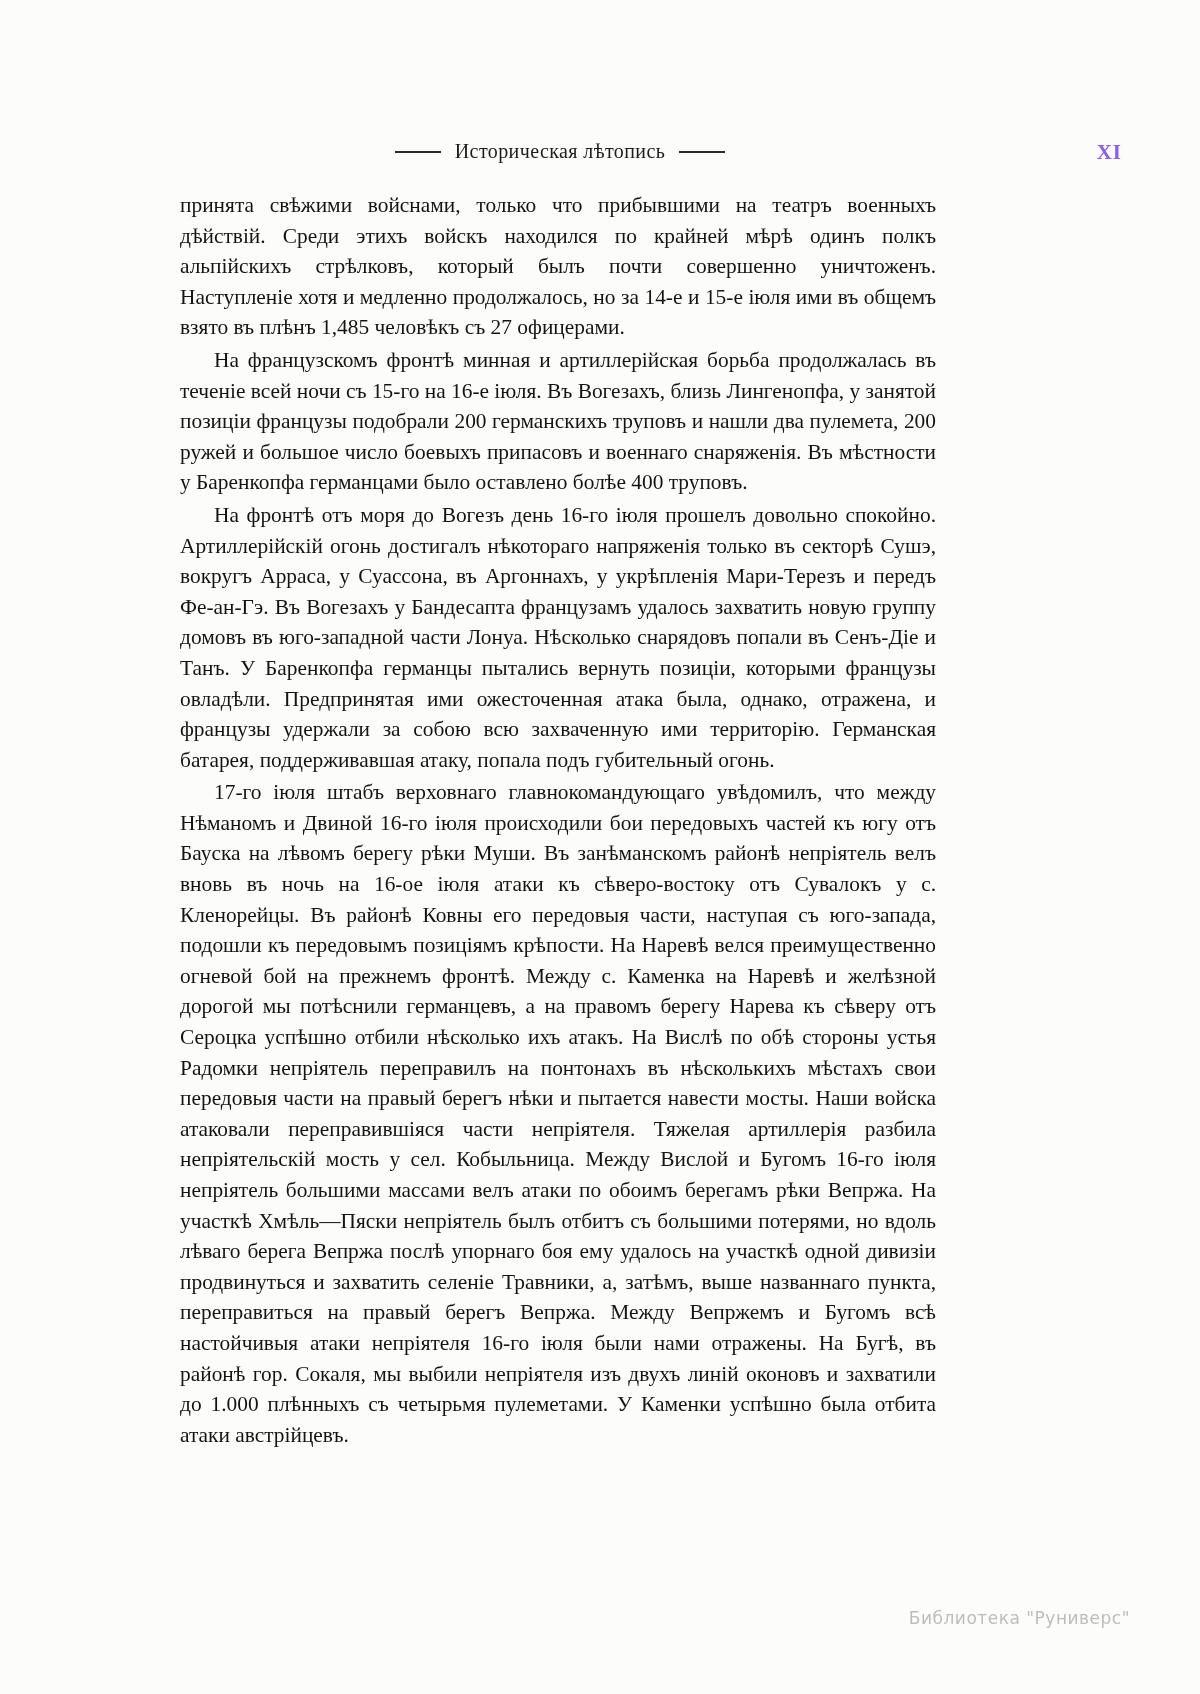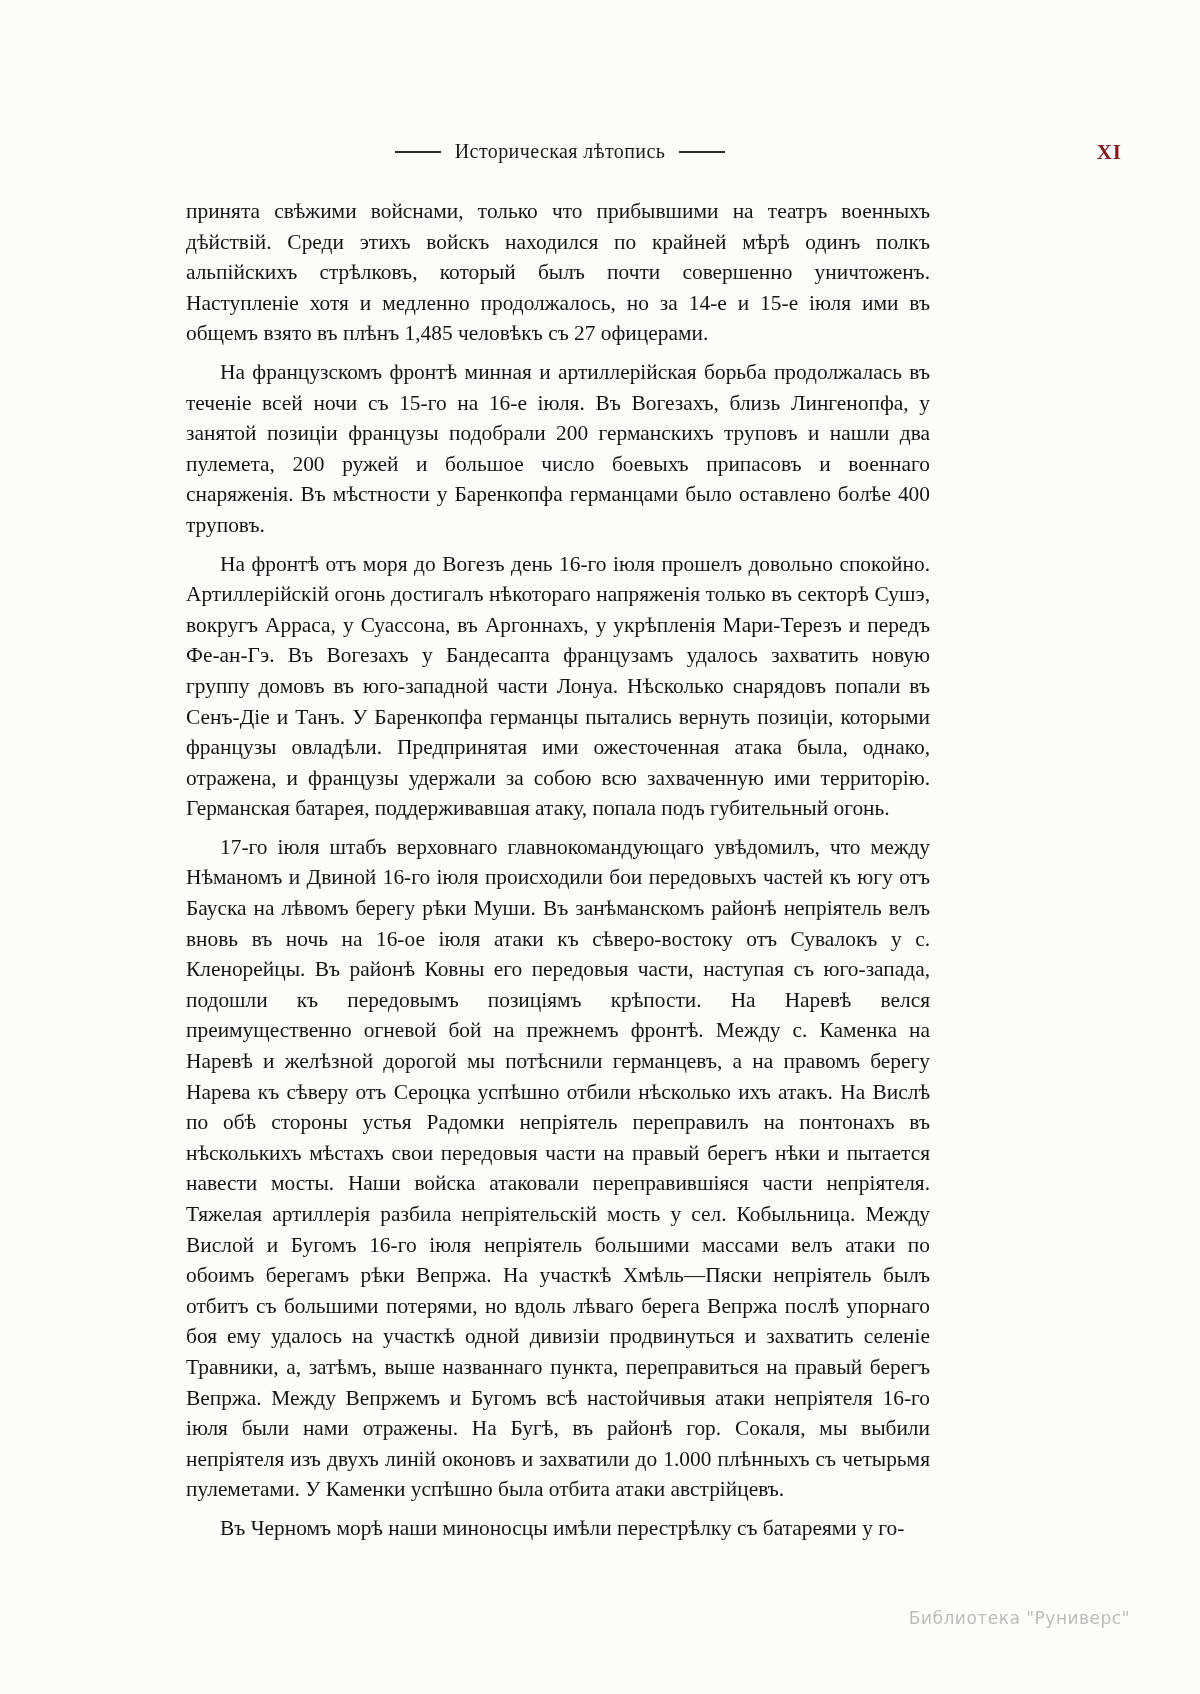--- a/index.html
+++ b/index.html
@@ -45,35 +45,35 @@
     color: #1c1c1c;
     white-space: nowrap;
   }
   .folio {
     position: absolute;
     right: 78px;
     top: 140px;
     font-size: 21px;
     font-weight: bold;
     letter-spacing: 1px;
-    color: #7f1d1d;
+    color: #8b5cf6;
   }
   .body-text {
     position: absolute;
     left: 178px;
     top: 188px;
     width: 760px;
     font-size: 21.4px;
     line-height: 30.6px;
     text-align: justify;
     text-justify: inter-word;
     color: #141414;
   }
   .body-text p {
-    margin: 8px;
+    margin: 2px;
     text-indent: 34px;
   }
   .body-text p.first {
     text-indent: 0;
   }
   .watermark {
     position: absolute;
     right: 70px;
     bottom: 66px;
     font-family: "DejaVu Sans", sans-serif;
@@ -93,18 +93,17 @@
     <span class="rule"></span>
   </div>
 
   <div class="folio">XI</div>
 
   <div class="body-text">
     <p class="first">принята свѣжими войснами, только что прибывшими на театръ военныхъ дѣйствій. Среди этихъ войскъ находился по крайней мѣрѣ одинъ полкъ альпійскихъ стрѣлковъ, который былъ почти совершенно уничтоженъ. Наступленіе хотя и медленно продолжалось, но за 14-е и 15-е іюля ими въ общемъ взято въ плѣнъ 1,485 человѣкъ съ 27 офицерами.</p>
     <p>На французскомъ фронтѣ минная и артиллерійская борьба продолжалась въ теченіе всей ночи съ 15-го на 16-е іюля. Въ Вогезахъ, близь Лингенопфа, у занятой позиціи французы подобрали 200 германскихъ труповъ и нашли два пулемета, 200 ружей и большое число боевыхъ припасовъ и военнаго снаряженія. Въ мѣстности у Баренкопфа германцами было оставлено болѣе 400 труповъ.</p>
     <p>На фронтѣ отъ моря до Вогезъ день 16-го іюля прошелъ довольно спокойно. Артиллерійскій огонь достигалъ нѣкотораго напряженія только въ секторѣ Сушэ, вокругъ Арраса, у Суассона, въ Аргоннахъ, у укрѣпленія Мари-Терезъ и передъ Фе-ан-Гэ. Въ Вогезахъ у Бандесапта французамъ удалось захватить новую группу домовъ въ юго-западной части Лонуа. Нѣсколько снарядовъ попали въ Сенъ-Діе и Танъ. У Баренкопфа германцы пытались вернуть позиціи, которыми французы овладѣли. Предпринятая ими ожесточенная атака была, однако, отражена, и французы удержали за собою всю захваченную ими территорію. Германская батарея, поддерживавшая атаку, попала подъ губительный огонь.</p>
     <p>17-го іюля штабъ верховнаго главнокомандующаго увѣдомилъ, что между Нѣманомъ и Двиной 16-го іюля происходили бои передовыхъ частей къ югу отъ Бауска на лѣвомъ берегу рѣки Муши. Въ занѣманскомъ районѣ непріятель велъ вновь въ ночь на 16-ое іюля атаки къ сѣверо-востоку отъ Сувалокъ у с. Кленорейцы. Въ районѣ Ковны его передовыя части, наступая съ юго-запада, подошли къ передовымъ позиціямъ крѣпости. На Наревѣ велся преимущественно огневой бой на прежнемъ фронтѣ. Между с. Каменка на Наревѣ и желѣзной дорогой мы потѣснили германцевъ, а на правомъ берегу Нарева къ сѣверу отъ Сероцка успѣшно отбили нѣсколько ихъ атакъ. На Вислѣ по обѣ стороны устья Радомки непріятель переправилъ на понтонахъ въ нѣсколькихъ мѣстахъ свои передовыя части на правый берегъ нѣки и пытается навести мосты. Наши войска атаковали переправившіяся части непріятеля. Тяжелая артиллерія разбила непріятельскій мость у сел. Кобыльница. Между Вислой и Бугомъ 16-го іюля непріятель большими массами велъ атаки по обоимъ берегамъ рѣки Вепржа. На участкѣ Хмѣль—Пяски непріятель былъ отбитъ съ большими потерями, но вдоль лѣваго берега Вепржа послѣ упорнаго боя ему удалось на участкѣ одной дивизіи продвинуться и захватить селеніе Травники, а, затѣмъ, выше названнаго пункта, переправиться на правый берегъ Вепржа. Между Вепржемъ и Бугомъ всѣ настойчивыя атаки непріятеля 16-го іюля были нами отражены. На Бугѣ, въ районѣ гор. Сокаля, мы выбили непріятеля изъ двухъ линій оконовъ и захватили до 1.000 плѣнныхъ съ четырьмя пулеметами. У Каменки успѣшно была отбита атаки австрійцевъ.</p>
-    <p>Въ Черномъ морѣ наши миноносцы имѣли перестрѣлку съ батареями у го-</p>
   </div>
 
   <div class="watermark">Библиотека "Руниверс"</div>
 
 </div>
 
 </body></html>

